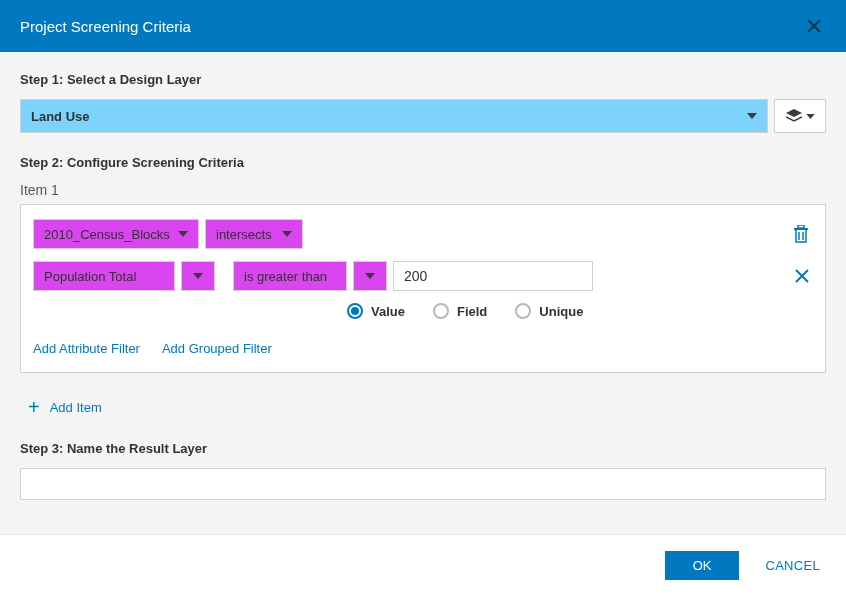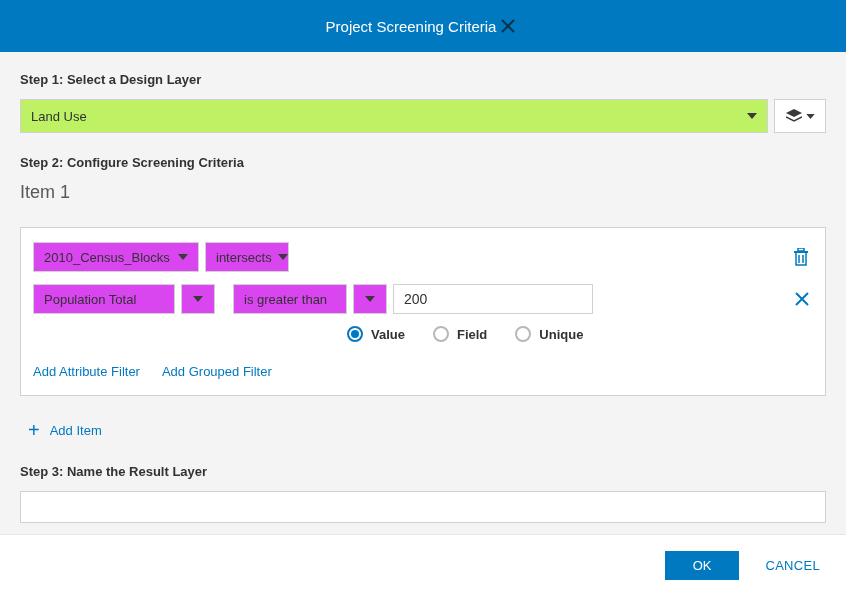--- a/index.html
+++ b/index.html
@@ -11,59 +11,60 @@
       width: 846px;
       height: 596px;
       overflow: hidden;
     }
     .dialog { width: 100%; height: 100%; display: flex; flex-direction: column; }
     .header {
       background: #0079c1;
       color: #fff;
       padding: 14px 20px;
       display: flex;
-      justify-content: center;
+      justify-content: space-between;
       align-items: center;
     }
     .header-title { font-size: 15px; font-weight: 400; }
     .close-btn { background: none; border: none; cursor: pointer; padding: 4px; color: #003b5e; font-size: 18px; line-height: 1; }
     .body {
       background: #f4f4f4;
       padding: 20px;
       flex: 1;
       overflow: auto;
     }
     .step-label { font-size: 13px; font-weight: 600; margin-bottom: 12px; color: #323232; }
     .step-section { margin-bottom: 22px; }
     .row { display: flex; gap: 6px; align-items: stretch; }
     .select-box {
-      background: #bef264;
+      background: #7dd3fc;
       border: 1px solid #d1d1d1;
       height: 34px;
       padding: 16px 10px;
       display: flex;
       align-items: center;
       justify-content: space-between;
       cursor: pointer;
       font-size: 13px;
       color: #323232;
+      font-weight: bold;
     }
     .select-box.flex { flex: 1; }
     .layers-btn {
       background: #fff;
       border: 1px solid #d1d1d1;
       width: 52px;
       display: flex;
       align-items: center;
       justify-content: center;
       gap: 4px;
       cursor: pointer;
     }
     .caret { margin-left: 6px; display: inline-flex; }
-    .sub-label { font-size: 18px; color: #595959; margin-bottom: 24px; }
+    .sub-label { font-size: 14px; color: #595959; margin-bottom: 6px; }
     .criteria-panel {
       background: #fff;
       border: 1px solid #d1d1d1;
       padding: 14px 12px 16px 12px;
     }
     .criteria-row {
       display: flex;
       align-items: center;
       gap: 6px;
       margin-bottom: 12px;
@@ -74,21 +75,21 @@
       height: 30px;
       padding: 0 10px;
       display: flex;
       align-items: center;
       justify-content: space-between;
       cursor: pointer;
       font-size: 13px;
       color: #323232;
     }
     .small-select.w160 { width: 166px; }
-    .small-select.w104 { width: 84px; }
+    .small-select.w104 { width: 98px; }
     .small-select.w142 { width: 142px; }
     .small-select.icon-only { width: 34px; justify-content: center; padding: 0; }
     .value-input {
       border: 1px solid #d1d1d1;
       background: #fff;
       height: 30px;
       width: 200px;
       padding: 0 10px;
       font-size: 14px;
       color: #323232;

